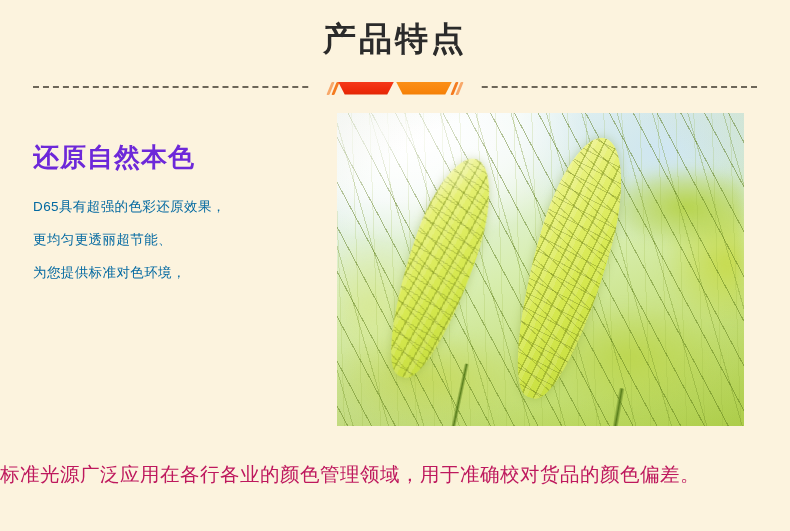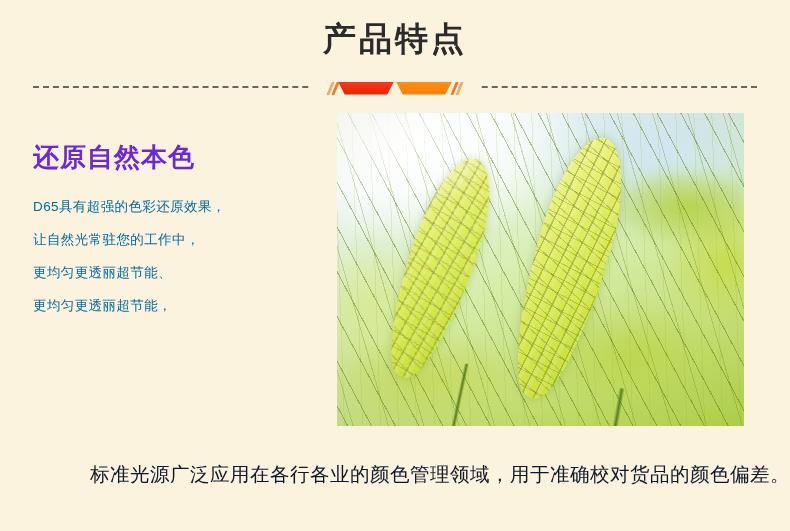--- a/index.html
+++ b/index.html
@@ -225,23 +225,23 @@
   .ph-vignette {
     background: radial-gradient(ellipse 85% 85% at 50% 45%, rgba(0,0,0,0) 55%, rgba(90,110,30,0.10) 100%);
   }
 
   
   .caption {
     position: absolute;
     left: 0;
     top: 460px;
     width: 790px;
-    text-align: right;
+    text-align: left;
     font-size: 19.5px;
-    color: #0f172a;
+    color: #be185d;
     letter-spacing: 0.5px;
     line-height: 28px;
     font-family: "Liberation Sans", "DejaVu Sans", sans-serif;
   }
 </style>
 </head>
 <body>
 
 <div class="page">
 
@@ -261,23 +261,22 @@
           <span class="slash"></span>
           <span class="slash pale"></span>
         </span>
       </div>
     </div>
   </div>
 
   <div class="left-col">
     <h2 class="section-heading">还原自然本色</h2>
     <div class="body-line">D65具有超强的色彩还原效果，</div>
-    <div class="body-line">让自然光常驻您的工作中，</div>
     <div class="body-line">更均匀更透丽超节能、</div>
-    <div class="body-line">更均匀更透丽超节能，</div>
+    <div class="body-line">为您提供标准对色环境，</div>
   </div>
 
   <div class="photo-frame" aria-label="绿色麦穗特写照片">
     <div class="ph-layer ph-sky"></div>
     <div class="ph-layer ph-bokeh"></div>
     <div class="ph-layer ph-awns3"></div>
     <div class="ph-layer ph-awns2"></div>
     <div class="ph-layer ph-awns"></div>
     <div class="ear ear-a">
       <div class="ear-grains"></div>

